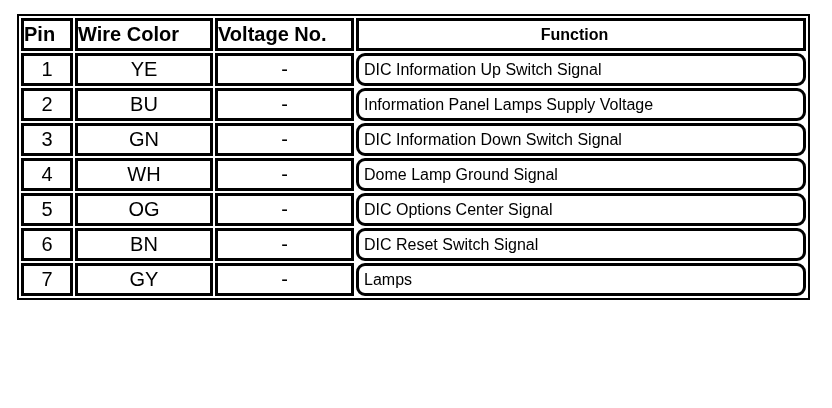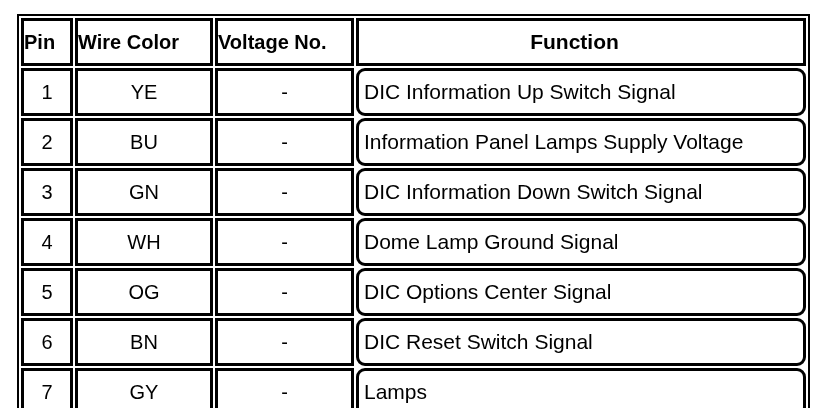--- a/index.html
+++ b/index.html
@@ -46,22 +46,22 @@
     text-align: left;
     padding: 0;
   }
   td.c-pin, td.c-wire, td.c-circuit {
     height: 33px;
     font-size: 20px;
     text-align: center;
     padding: 0;
   }
   td.c-func, .head-cell.c-func-h {
-    height: 48px;
-    font-size: 21px;
+    height: 33px;
+    font-size: 16px;
     padding: 0 18px 0 5px;
   }
   td.c-func {
     text-align: left;
     border-radius: 9px;
   }
   .head-cell.c-func-h {
     text-align: center;
   }
 </style>

